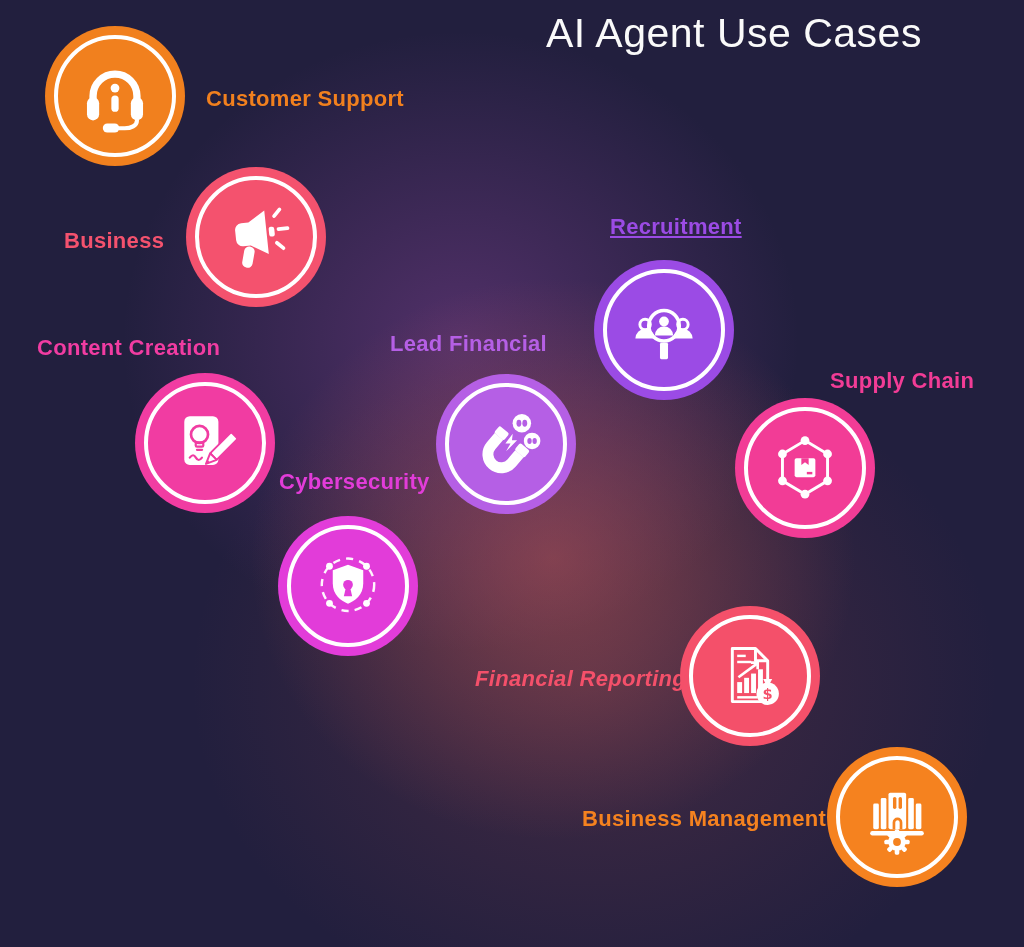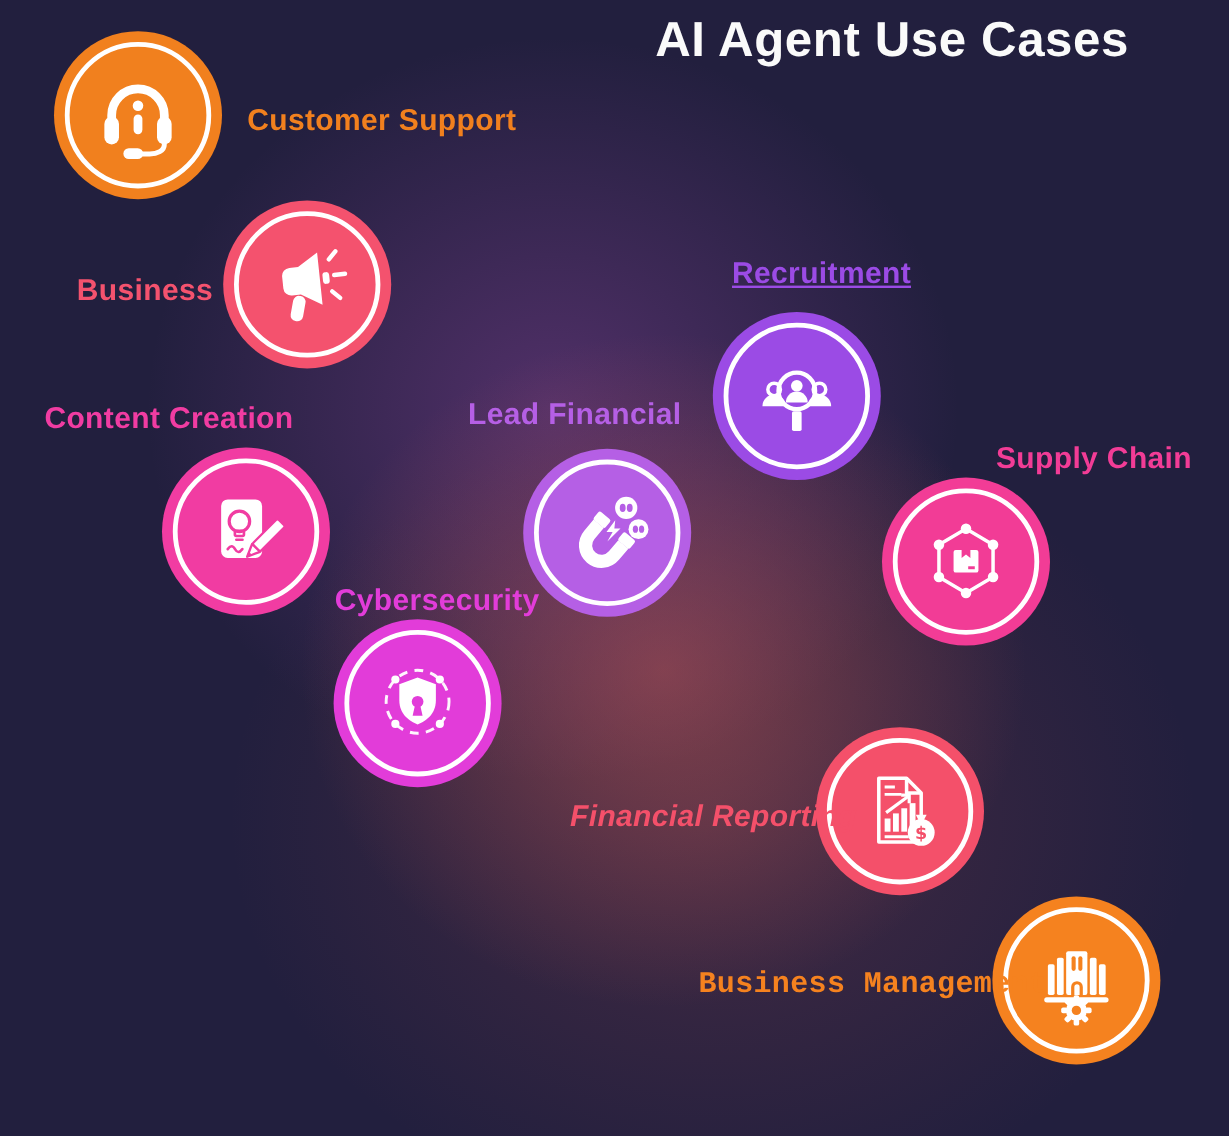--- a/index.html
+++ b/index.html
@@ -7,30 +7,30 @@
     width:1024px;height:947px;position:relative;overflow:hidden;
     font-family:"Liberation Sans","DejaVu Sans",sans-serif;
     background:
       radial-gradient(ellipse 420px 390px at 54% 59%, rgba(196,88,86,.50) 0%, rgba(196,88,86,0) 72%),
       radial-gradient(ellipse 470px 430px at 45% 36%, rgba(148,72,164,.42) 0%, rgba(148,72,164,0) 72%),
       radial-gradient(ellipse 560px 470px at 58% 72%, rgba(158,74,80,.28) 0%, rgba(158,74,80,0) 72%),
       #221F3E;
   }
   .title{
     position:absolute;left:546px;top:10px;width:460px;
-    font-size:41px;font-weight:bold;color:#FAFAFA;letter-spacing:.5px;white-space:nowrap;
+    font-size:41px;font-weight:normal;color:#FAFAFA;letter-spacing:.5px;white-space:nowrap;
   }
   .node{
     position:absolute;width:140px;height:140px;border-radius:50%;
     background:var(--c);display:flex;align-items:center;justify-content:center;
   }
   .node .ring{position:absolute;inset:9px;border:4px solid #fff;border-radius:50%;}
   .node svg{width:78px;height:78px;position:relative;display:block;}
   .label{
-    position:absolute;font-size:25px;font-weight:bold;color:var(--c);
+    position:absolute;font-size:22px;font-weight:bold;color:var(--c);
     letter-spacing:.3px;white-space:nowrap;
   }
 </style>
 </head>
 <body>
 
 <div class="title">AI Agent Use Cases</div>
 
 <div class="node" style="left: 45px; top: 26px; --c: #F1801E;">
   <div class="ring"></div>
@@ -145,21 +145,21 @@
       <circle cx="16.8" cy="15.8" r="2.8"></circle>
       <circle cx="47.2" cy="15.8" r="2.8"></circle>
       <circle cx="16.8" cy="46.2" r="2.8"></circle>
       <circle cx="47.2" cy="46.2" r="2.8"></circle>
     </g>
     <path d="M32 14.5 L44.5 19 V30 C44.5 39.5 37.5 44.5 32 46.5 C26.5 44.5 19.5 39.5 19.5 30 V19 Z" fill="#fff"></path>
     <circle cx="32" cy="31" r="4" fill="var(--c)"></circle>
     <path d="M30.3 33 L28.6 40.5 H35.4 L33.7 33 Z" fill="var(--c)"></path>
   </svg>
 </div>
-<div class="label" style="left: 279px; top: 486px; --c: #E23CD9;">Cybersecurity</div>
+<div class="label" style="left: 279px; top: 469px; --c: #E23CD9;">Cybersecurity</div>
 
 <div class="node" style="left: 680px; top: 606px; --c: #F4506A;">
   <div class="ring"></div>
   <svg viewBox="0 0 64 64">
     <path d="M17.5 9.5 H36.5 L46.5 19.5 V53 H17.5 Z" fill="none" stroke="#fff" stroke-width="2.4" stroke-linejoin="round"></path>
     <path d="M36.5 9.5 V19.5 H46.5" fill="none" stroke="#fff" stroke-width="2.4" stroke-linejoin="round"></path>
     <line x1="21.5" y1="15.5" x2="28.5" y2="15.5" stroke="#fff" stroke-width="2"></line>
     <line x1="21.5" y1="20.5" x2="33" y2="20.5" stroke="#fff" stroke-width="2"></line>
     <g fill="#fff">
       <rect x="21.5" y="37" width="4" height="9"></rect>
@@ -218,13 +218,13 @@
         <g transform="rotate(315)">
             <rect x="-1.9" y="-10.4" width="3.8" height="4.4" rx="1.3"></rect>
           </g>
         <circle r="7.2"></circle>
       </g>
       <circle r="3.2" fill="var(--c)"></circle>
     </g>
     <rect x="10" y="43.5" width="44" height="3.6" rx="1.8" fill="#fff"></rect>
   </svg>
 </div>
-<div class="label" style="left: 582px; top: 806px; font-family: Liberation Mono, monospace; --c: #F5821F;">Business Management</div>
+<div class="label" style="left: 582px; top: 806px; --c: #F5821F;">Business Management</div>
 
 </body></html>

